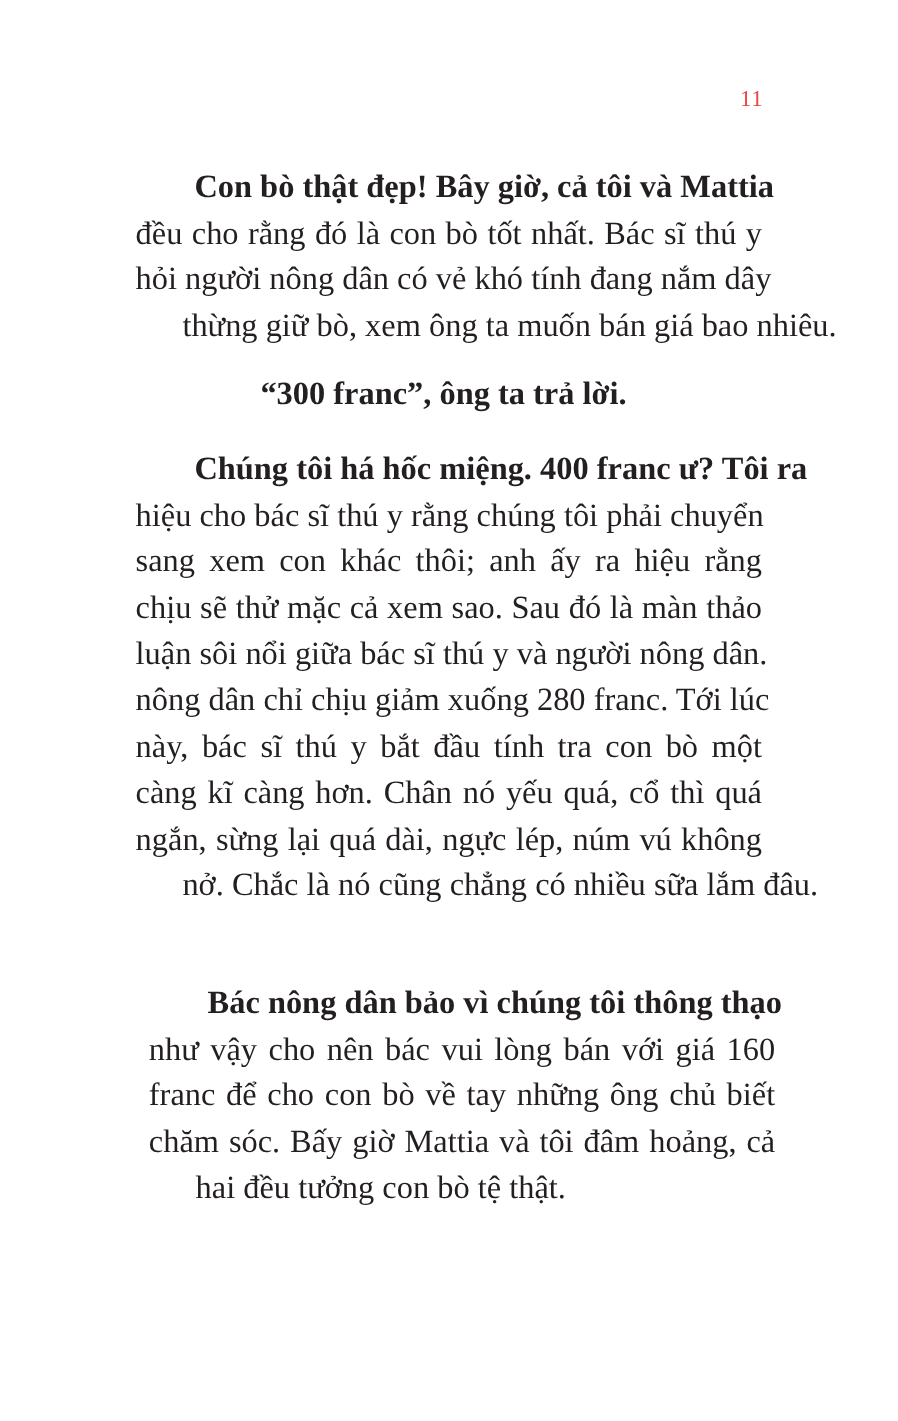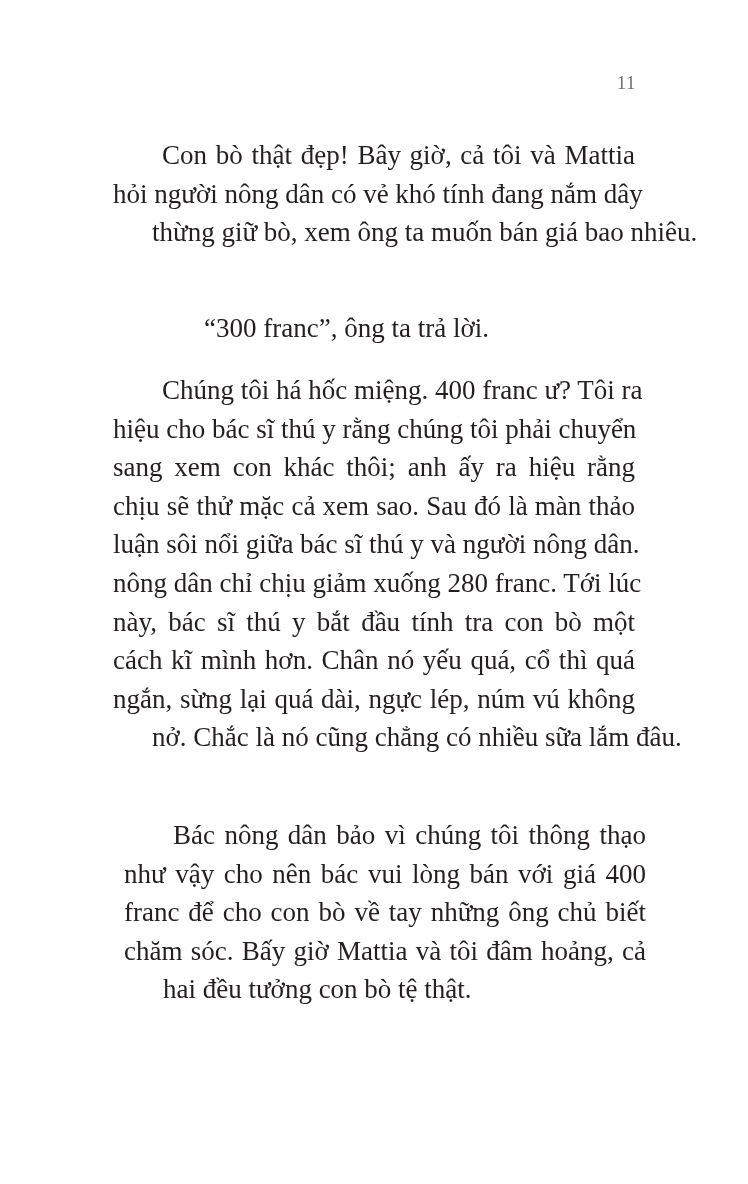--- a/index.html
+++ b/index.html
@@ -3,63 +3,64 @@
 <meta charset="utf-8">
 <style>
   html, body { margin:0; padding:0; }
   body {
     width:748px; height:1184px; background:#ffffff; position:relative; overflow:hidden;
     font-family: "Liberation Serif", "DejaVu Serif", serif;
     color:#231f20;
   }
   .page-number {
     position:absolute; top:72px; left:600px; width:36px; text-align:right;
-    font-size:19px; color:#737373; letter-spacing:0.5px;
+    font-size:19px; color:#ef4444; letter-spacing:0.5px;
   }
   .body-text {
     position:absolute; left:113px; width:522px;
   }
   .paragraph { margin:0; }
   .line {
     display:block; height:38.6px; line-height:38.6px; font-size:27px;
     white-space:nowrap; text-align:justify; text-align-last:justify;
   }
   .line.last { text-align-last:left;margin-left:39px; }
-  .line.indent { padding-left:49px; }
+  .line.indent { padding-left:49px;font-weight:bold; }
 </style>
 </head>
 <body>
 
 <div class="page-number">11</div>
 
 <div class="body-text">
 
   <p class="paragraph" style="position:absolute; top:136px; left:0; width:522px;">
     <span class="line indent">Con bò thật đẹp! Bây giờ, cả tôi và Mattia</span>
+    <span class="line">đều cho rằng đó là con bò tốt nhất. Bác sĩ thú y</span>
     <span class="line">hỏi người nông dân có vẻ khó tính đang nắm dây</span>
     <span class="line last">thừng giữ bò, xem ông ta muốn bán giá bao nhiêu.</span>
   </p>
 
-  <p class="paragraph" style="position:absolute; top:309px; left:3px; width:522px;">
+  <p class="paragraph" style="position:absolute; top:309px; left:16px; width:522px;">
     <span class="line indent last">“300 franc”, ông ta trả lời.</span>
   </p>
 
   <p class="paragraph" style="position:absolute; top:371px; left:0; width:522px;">
     <span class="line indent">Chúng tôi há hốc miệng. 400 franc ư? Tôi ra</span>
     <span class="line">hiệu cho bác sĩ thú y rằng chúng tôi phải chuyển</span>
     <span class="line">sang xem con khác thôi; anh ấy ra hiệu rằng</span>
     <span class="line">chịu sẽ thử mặc cả xem sao. Sau đó là màn thảo</span>
     <span class="line">luận sôi nổi giữa bác sĩ thú y và người nông dân.</span>
     <span class="line">nông dân chỉ chịu giảm xuống 280 franc. Tới lúc</span>
     <span class="line">này, bác sĩ thú y bắt đầu tính tra con bò một</span>
-    <span class="line">cách kĩ mình hơn. Chân nó yếu quá, cổ thì quá</span>
+    <span class="line">càng kĩ càng hơn. Chân nó yếu quá, cổ thì quá</span>
     <span class="line">ngắn, sừng lại quá dài, ngực lép, núm vú không</span>
     <span class="line last">nở. Chắc là nó cũng chẳng có nhiều sữa lắm đâu.</span>
   </p>
 
   <p class="paragraph" style="position:absolute; top:816px; left:11px; width:522px;">
     <span class="line indent">Bác nông dân bảo vì chúng tôi thông thạo</span>
-    <span class="line">như vậy cho nên bác vui lòng bán với giá 400</span>
+    <span class="line">như vậy cho nên bác vui lòng bán với giá 160</span>
     <span class="line">franc để cho con bò về tay những ông chủ biết</span>
     <span class="line">chăm sóc. Bấy giờ Mattia và tôi đâm hoảng, cả</span>
     <span class="line last">hai đều tưởng con bò tệ thật.</span>
   </p>
 </div>
 
 </body></html>

